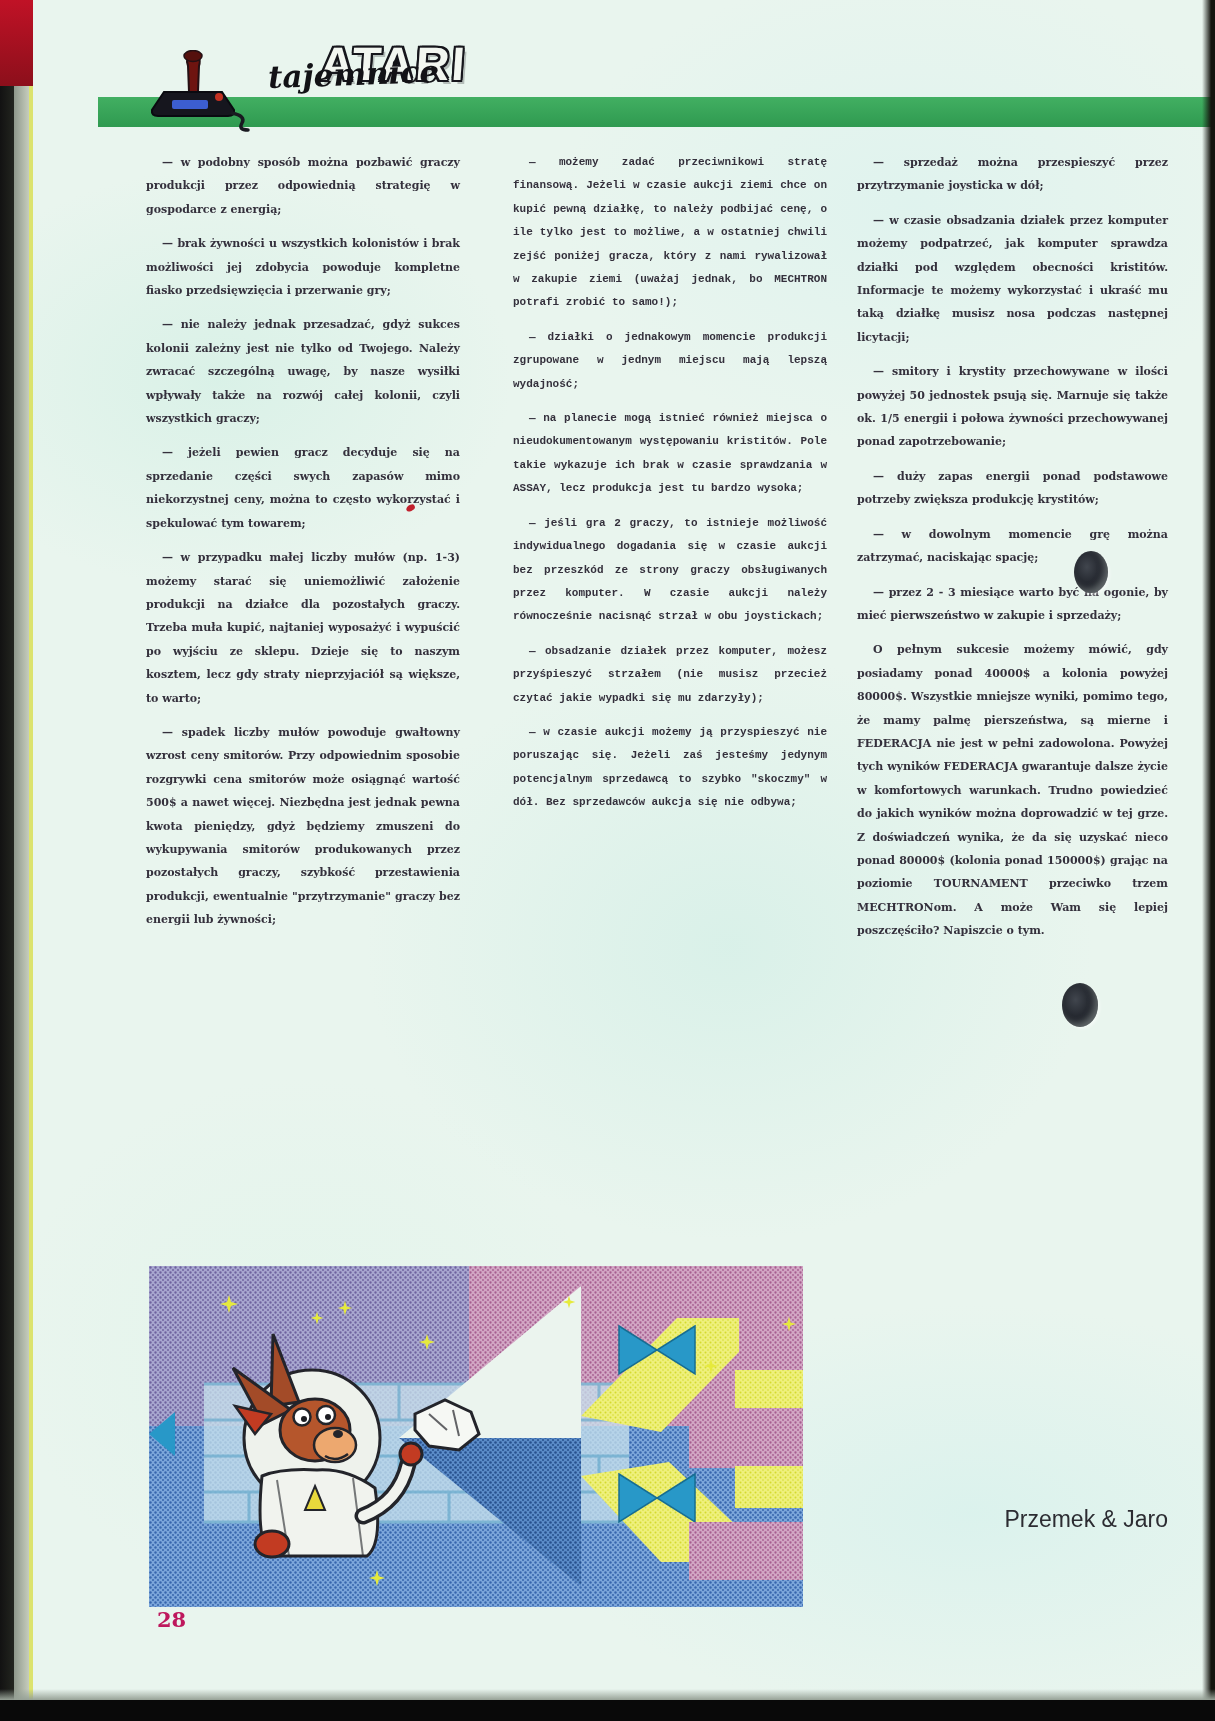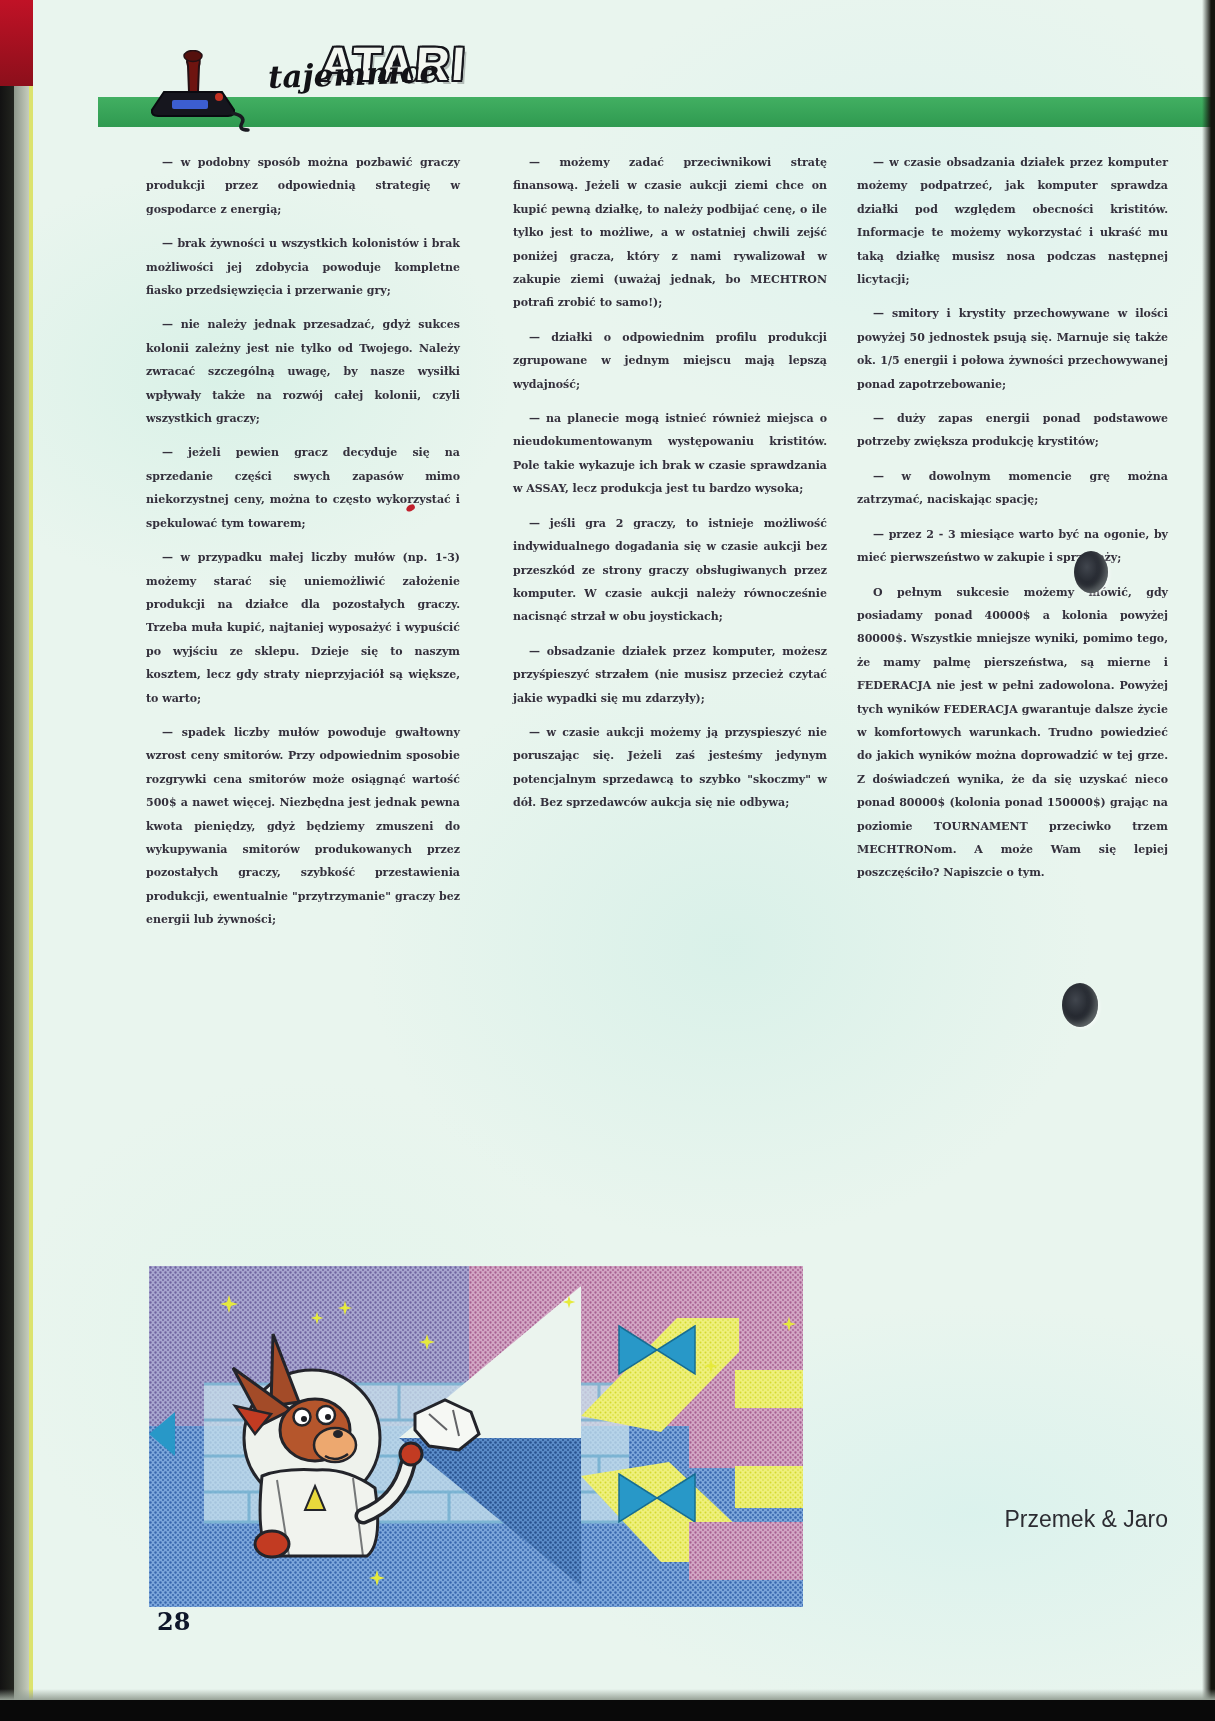--- a/index.html
+++ b/index.html
@@ -45,30 +45,30 @@
     font-family:"DejaVu Serif",serif;font-style:italic;font-weight:700;font-size:31px;
     color:#121216; transform:rotate(-2deg);}
   .joystick{position:absolute;left:142px;top:50px;width:110px;height:84px;}
   
   .col{
     position:absolute; top:151px;
     font-size:11px; font-weight:700; line-height:23.4px;
     color:#34303c; text-align:justify;
   }
   .col-1{left:146px;width:314px;}
-  .col-2{left:513px;width:314px;}
+  .col-2{left:513px;width:314px;font-family:Liberation Mono, monospace;}
   .col-3{left:857px;width:311px;}
   .para{margin:0 0 11px 0; text-indent:1.45em;}
   .red-pen-mark{position:absolute;left:406px;top:505px;width:9px;height:6px;border-radius:60% 40% 50% 50%;
     background:#c2212e; transform:rotate(-25deg);}
   
   .signature{position:absolute;left:857px;top:1506px;width:311px;text-align:right;
     font-family:"Liberation Sans",sans-serif;font-size:23px;color:#2c2c32;}
   .page-number{position:absolute;left:157px;top:1607px;
-    font-family:"DejaVu Serif",serif;font-weight:700;font-size:24px;color:#0f172a;}
+    font-family:"DejaVu Serif",serif;font-weight:700;font-size:21px;color:#be185d;}
   
   .illustration{position:absolute;left:149px;top:1266px;width:654px;height:341px;}
 </style>
 </head>
 <body>
 
 <div class="page">
   <div class="paper-texture"></div>
 
   <div class="green-bar"></div>
@@ -92,28 +92,29 @@
   <p class="para">— w podobny sposób można pozbawić graczy produkcji przez odpowiednią strategię w gospodarce z energią;</p>
       <p class="para">— brak żywności u wszystkich kolonistów i brak możliwości jej zdobycia powoduje kompletne fiasko przedsięwzięcia i przerwanie gry;</p>
       <p class="para">— nie należy jednak przesadzać, gdyż sukces kolonii zależny jest nie tylko od Twojego. Należy zwracać szczególną uwagę, by nasze wysiłki wpływały także na rozwój całej kolonii, czyli wszystkich graczy;</p>
       <p class="para">— jeżeli pewien gracz decyduje się na sprzedanie części swych zapasów mimo niekorzystnej ceny, można to często wykorzystać i spekulować tym towarem;</p>
       <p class="para">— w przypadku małej liczby mułów (np. 1-3) możemy starać się uniemożliwić założenie produkcji na działce dla pozostałych graczy. Trzeba muła kupić, najtaniej wyposażyć i wypuścić po wyjściu ze sklepu. Dzieje się to naszym kosztem, lecz gdy straty nieprzyjaciół są większe, to warto;</p>
       <p class="para">— spadek liczby mułów powoduje gwałtowny wzrost ceny smitorów. Przy odpowiednim sposobie rozgrywki cena smitorów może osiągnąć wartość 500$ a nawet więcej. Niezbędna jest jednak pewna kwota pieniędzy, gdyż będziemy zmuszeni do wykupywania smitorów produkowanych przez pozostałych graczy, szybkość przestawienia produkcji, ewentualnie "przytrzymanie" graczy bez energii lub żywności;</p>
     </div>
   <div class="col col-2">
 
   <p class="para">— możemy zadać przeciwnikowi stratę finansową. Jeżeli w czasie aukcji ziemi chce on kupić pewną działkę, to należy podbijać cenę, o ile tylko jest to możliwe, a w ostatniej chwili zejść poniżej gracza, który z nami rywalizował w zakupie ziemi (uważaj jednak, bo MECHTRON potrafi zrobić to samo!);</p>
-      <p class="para">— działki o odpowiednim profilu produkcji zgrupowane w jednym miejscu mają lepszą wydajność;</p>
+      <p class="para">— działki o jednakowym momencie produkcji zgrupowane w jednym miejscu mają lepszą wydajność;</p>
       <p class="para">— na planecie mogą istnieć również miejsca o nieudokumentowanym występowaniu kristitów. Pole takie wykazuje ich brak w czasie sprawdzania w ASSAY, lecz produkcja jest tu bardzo wysoka;</p>
       <p class="para">— jeśli gra 2 graczy, to istnieje możliwość indywidualnego dogadania się w czasie aukcji bez przeszkód ze strony graczy obsługiwanych przez komputer. W czasie aukcji należy równocześnie nacisnąć strzał w obu joystickach;</p>
       <p class="para">— obsadzanie działek przez komputer, możesz przyśpieszyć strzałem (nie musisz przecież czytać jakie wypadki się mu zdarzyły);</p>
       <p class="para">— w czasie aukcji możemy ją przyspieszyć nie poruszając się. Jeżeli zaś jesteśmy jedynym potencjalnym sprzedawcą to szybko "skoczmy" w dół. Bez sprzedawców aukcja się nie odbywa;</p>
     </div>
   <div class="col col-3">
 
+  <p class="para">— sprzedaż można przespieszyć przez przytrzymanie joysticka w dół;</p>
       <p class="para">— w czasie obsadzania działek przez komputer możemy podpatrzeć, jak komputer sprawdza działki pod względem obecności kristitów. Informacje te możemy wykorzystać i ukraść mu taką działkę musisz nosa podczas następnej licytacji;</p>
       <p class="para">— smitory i krystity przechowywane w ilości powyżej 50 jednostek psują się. Marnuje się także ok. 1/5 energii i połowa żywności przechowywanej ponad zapotrzebowanie;</p>
       <p class="para">— duży zapas energii ponad podstawowe potrzeby zwiększa produkcję krystitów;</p>
       <p class="para">— w dowolnym momencie grę można zatrzymać, naciskając spację;</p>
       <p class="para">— przez 2 - 3 miesiące warto być na ogonie, by mieć pierwszeństwo w zakupie i sprzedaży;</p>
       <p class="para">O pełnym sukcesie możemy mówić, gdy posiadamy ponad 40000$ a kolonia powyżej 80000$. Wszystkie mniejsze wyniki, pomimo tego, że mamy palmę pierszeństwa, są mierne i FEDERACJA nie jest w pełni zadowolona. Powyżej tych wyników FEDERACJA gwarantuje dalsze życie w komfortowych warunkach. Trudno powiedzieć do jakich wyników można doprowadzić w tej grze. Z doświadczeń wynika, że da się uzyskać nieco ponad 80000$ (kolonia ponad 150000$) grając na poziomie TOURNAMENT przeciwko trzem MECHTRONom. A może Wam się lepiej poszczęściło? Napiszcie o tym.</p>
     </div>
 
   <div class="red-pen-mark"></div>
 

